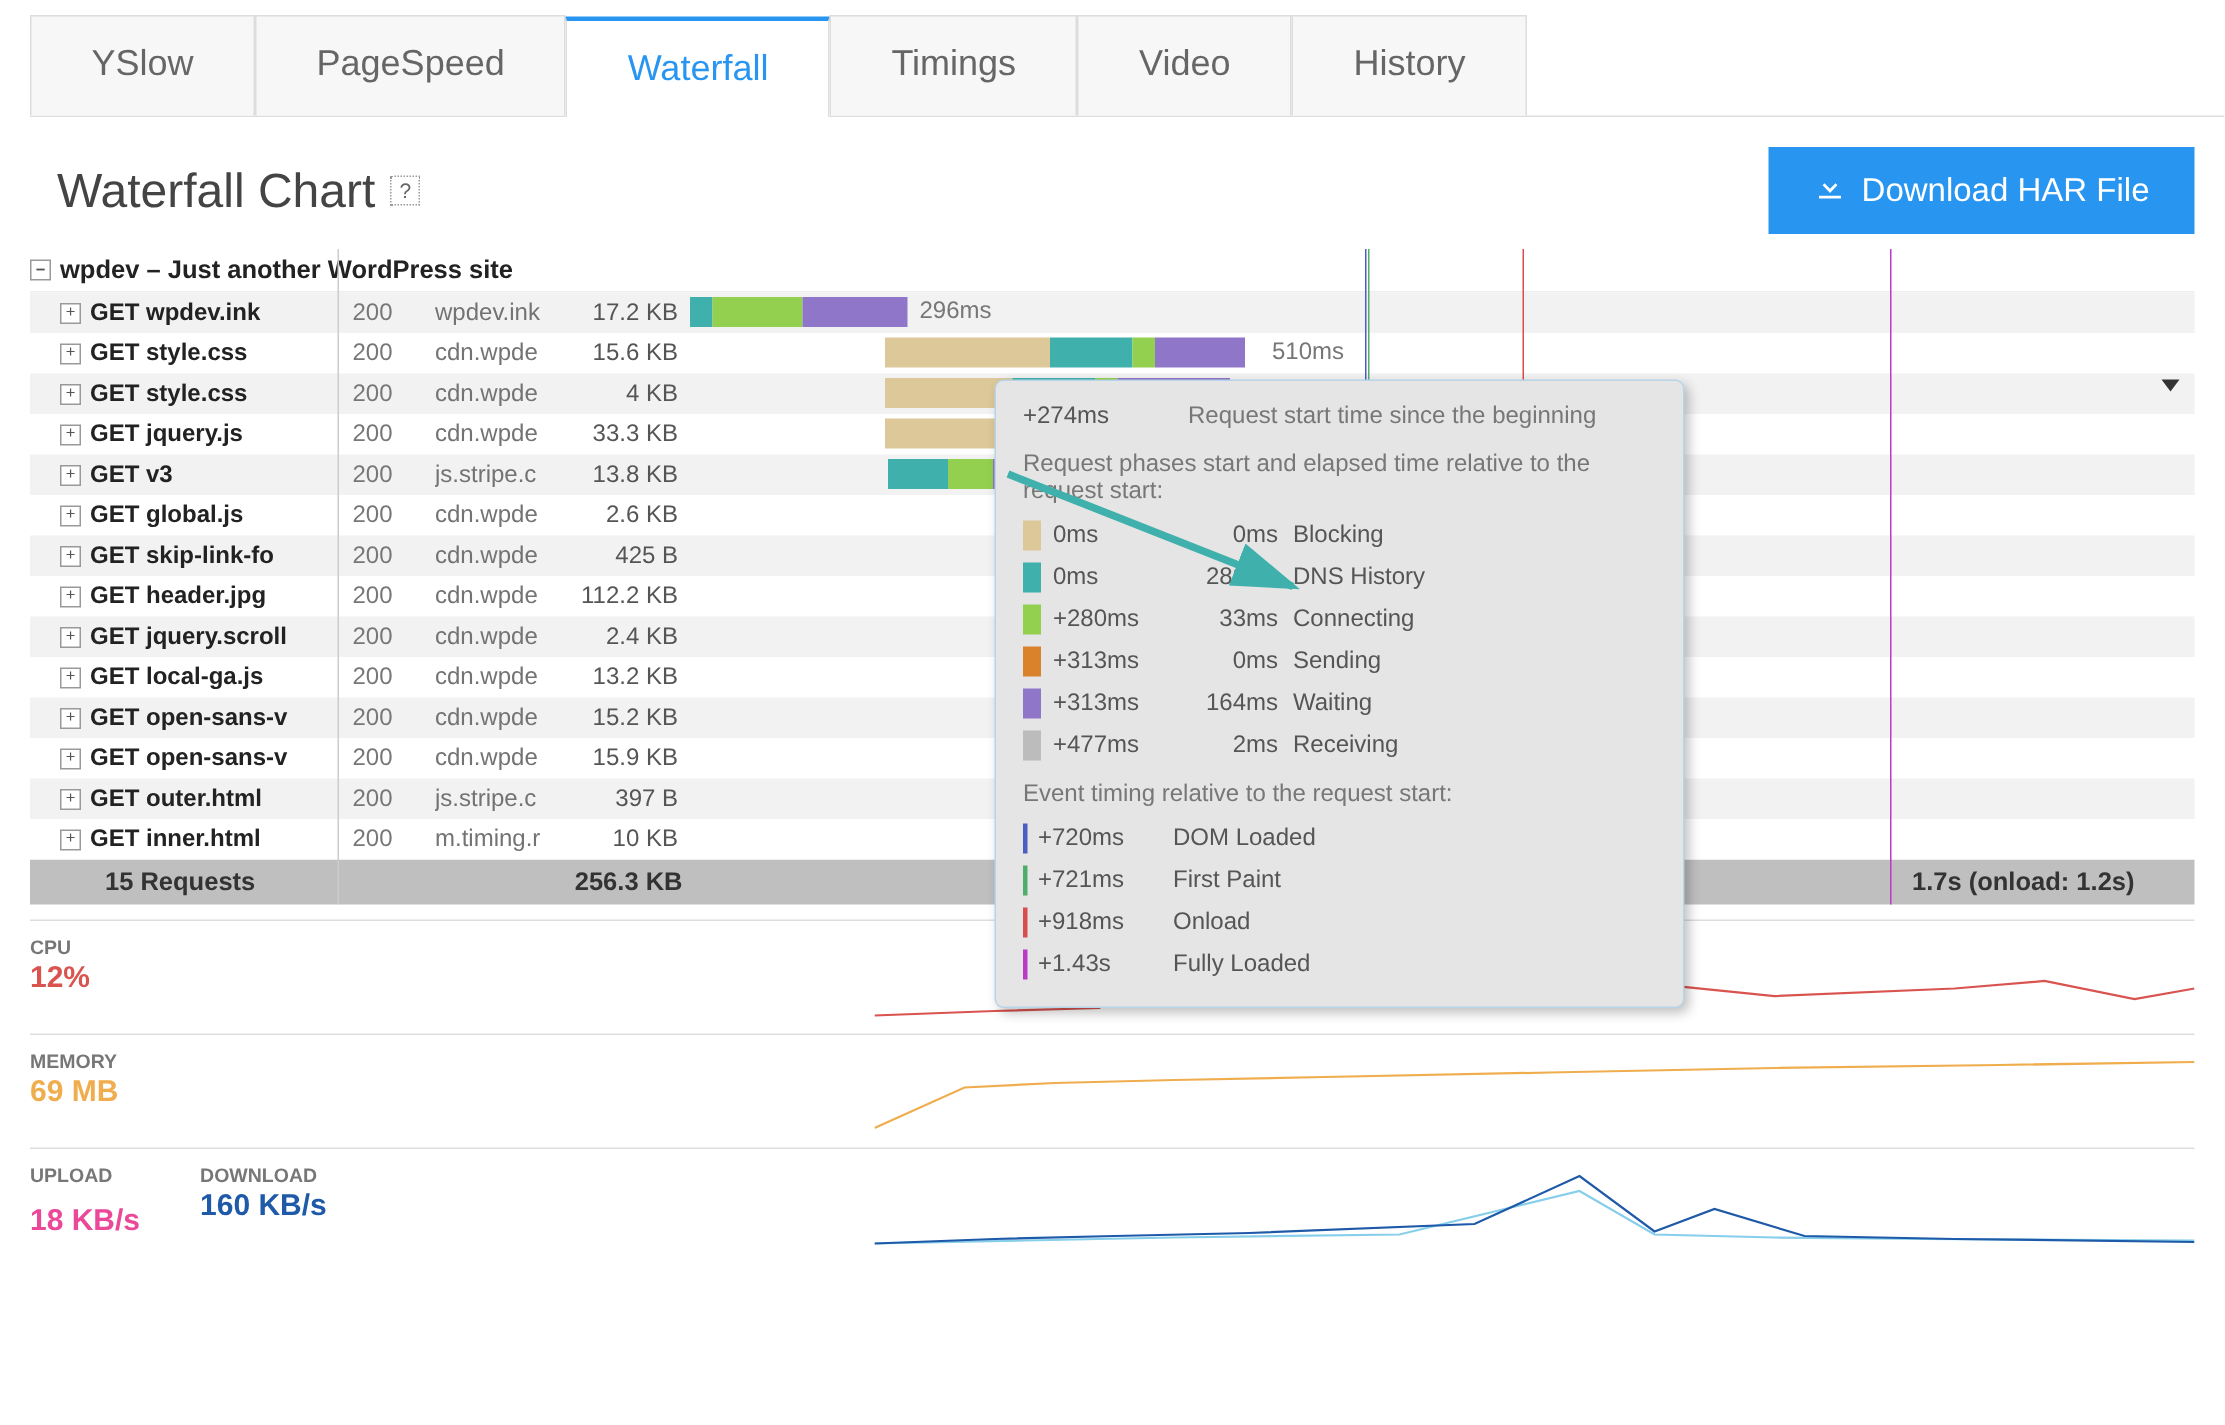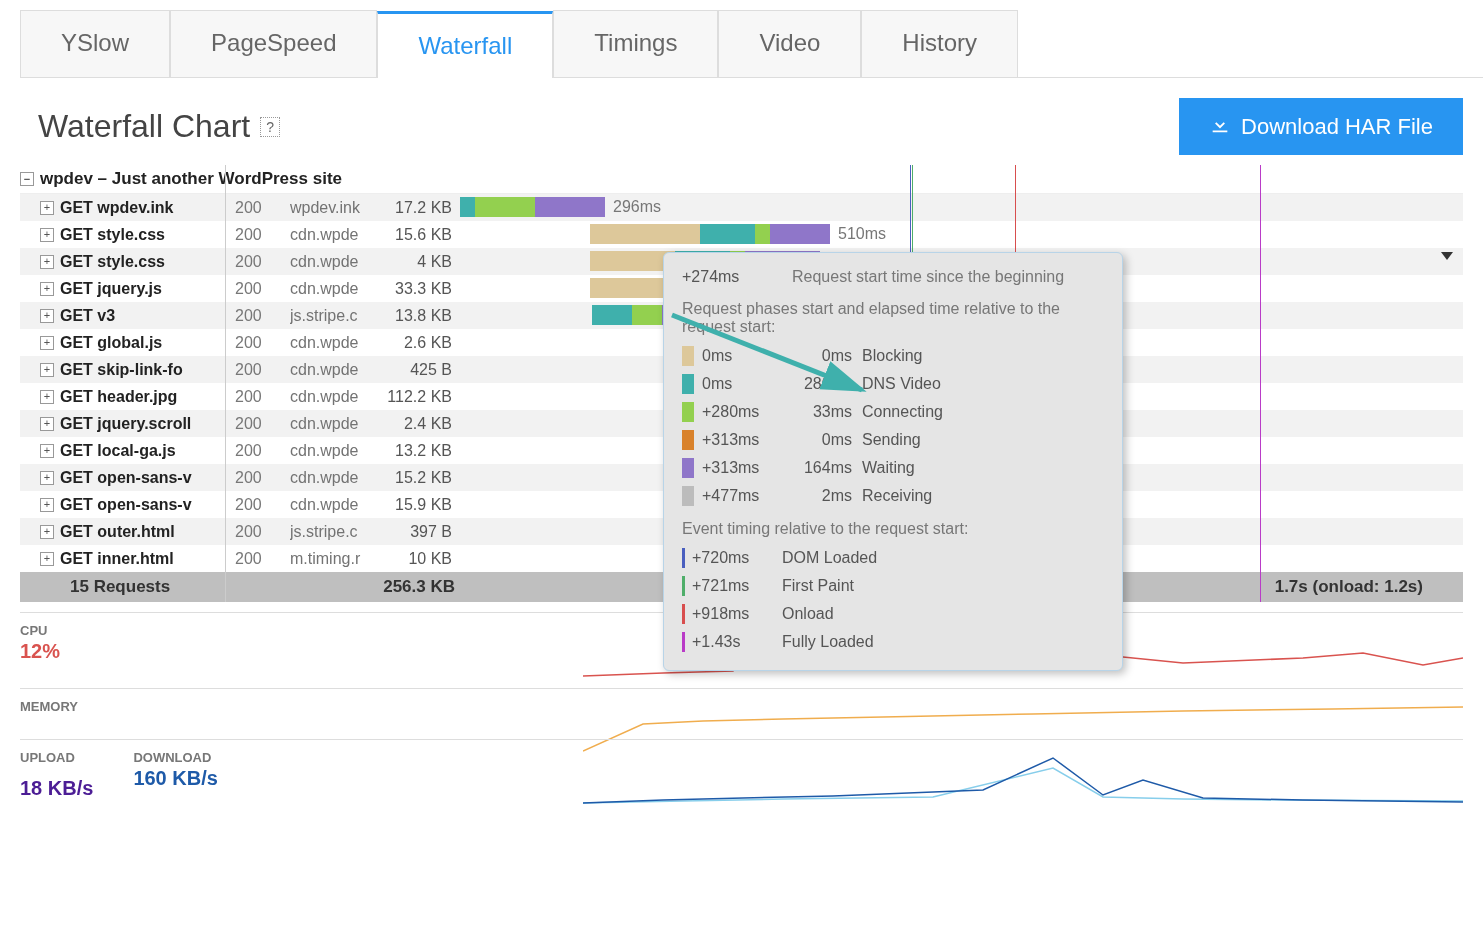--- a/index.html
+++ b/index.html
@@ -191,21 +191,21 @@
       font-weight:bold;
       color:#777;
     }
     .metric-value {
       font-size:20px;
       font-weight:bold;
       margin-top:2px;
     }
     .metric-cpu .metric-value { color:#d9534f; }
     .metric-mem .metric-value { color:#f0ad4e; }
-    .metric-up  .metric-value { color:#4c1d95;margin-top:12px; }
+    .metric-up  .metric-value { color:#ec4899;margin-top:12px; }
     .metric-down .metric-value{ color:#1e5aa8; }
     .metric-chart {
       position:absolute;
       top:10px;
       right:0;
       height:55px;
       width:880px;
     }
     
     .tooltip {
@@ -300,21 +300,21 @@
         <span class="col-status">200</span>
         <span class="col-domain">cdn.wpde</span>
         <span class="col-size">15.6 KB</span>
         <span class="col-bar">
           <div class="bar-track" style="left: 130px;">
             <div class="seg blocking" style="width: 110px;"></div>
             <div class="seg dns" style="width: 55px;"></div>
             <div class="seg connect" style="width: 15px;"></div>
             <div class="seg waiting" style="width: 60px;"></div>
           </div>
-          <span class="bar-label" style="left: 378px;">510ms</span>
+          <span class="bar-label" style="left: 388px;">510ms</span>
         </span>
       </div>
       <div class="req-row even">
         <span class="col-toggle">
           <span class="toggle-box">+</span>
         </span>
         <span class="col-name">GET style.css</span>
         <span class="col-status">200</span>
         <span class="col-domain">cdn.wpde</span>
         <span class="col-size">4 KB</span>
@@ -481,21 +481,21 @@
     </div>
     <div class="tt-section">Request phases start and elapsed time relative to the request start:</div>
     <div class="tt-grid" id="tt-phases">
         <div class="tt-swatch" style="background:#ddc89a"></div>
         <div class="tt-offset">0ms</div>
         <div class="tt-dur">0ms</div>
         <div class="tt-name">Blocking</div>
         <div class="tt-swatch" style="background:#3fb0ac"></div>
         <div class="tt-offset">0ms</div>
         <div class="tt-dur">280ms</div>
-        <div class="tt-name">DNS Video</div>
+        <div class="tt-name">DNS History</div>
         <div class="tt-swatch" style="background:#93d04f"></div>
         <div class="tt-offset">+280ms</div>
         <div class="tt-dur">33ms</div>
         <div class="tt-name">Connecting</div>
         <div class="tt-swatch" style="background:#d9822b"></div>
         <div class="tt-offset">+313ms</div>
         <div class="tt-dur">0ms</div>
         <div class="tt-name">Sending</div>
         <div class="tt-swatch" style="background:#8f76c9"></div>
         <div class="tt-offset">+313ms</div>
@@ -530,20 +530,21 @@
   <div class="metric-panel metric-cpu">
     <div class="metric-label">CPU</div>
     <div class="metric-value">12%</div>
     <svg class="metric-chart" viewBox="0 0 880 55" preserveAspectRatio="none">
       <polyline fill="none" stroke="#d9534f" stroke-width="1.5" points="0,53 80,50 150,48 190,8 260,40 350,45 500,30 600,40 720,35 780,30 840,42 880,35"></polyline>
     </svg>
   </div>
 
   <div class="metric-panel metric-mem">
     <div class="metric-label">MEMORY</div>
+    <div class="metric-value">69 MB</div>
     <svg class="metric-chart" viewBox="0 0 880 55" preserveAspectRatio="none">
       <polyline fill="none" stroke="#f0ad4e" stroke-width="1.5" points="0,52 60,25 120,22 200,20 300,18 450,15 600,12 750,10 880,8"></polyline>
     </svg>
   </div>
 
   <div class="metric-panel" style="display:flex;gap:40px">
     <div class="metric-up">
       <div class="metric-label">UPLOAD</div>
       <div class="metric-value">18 KB/s</div>
     </div>

